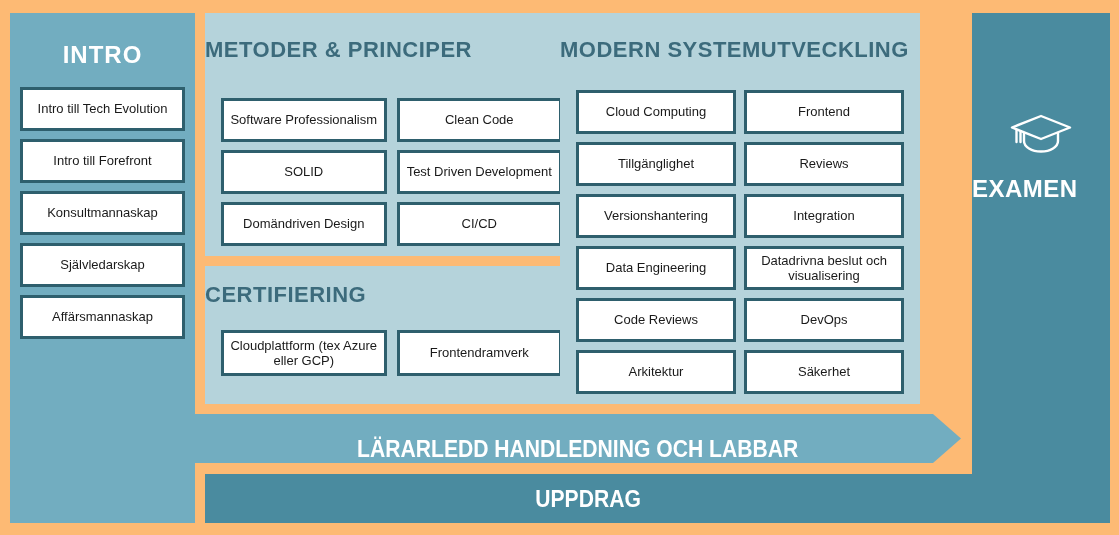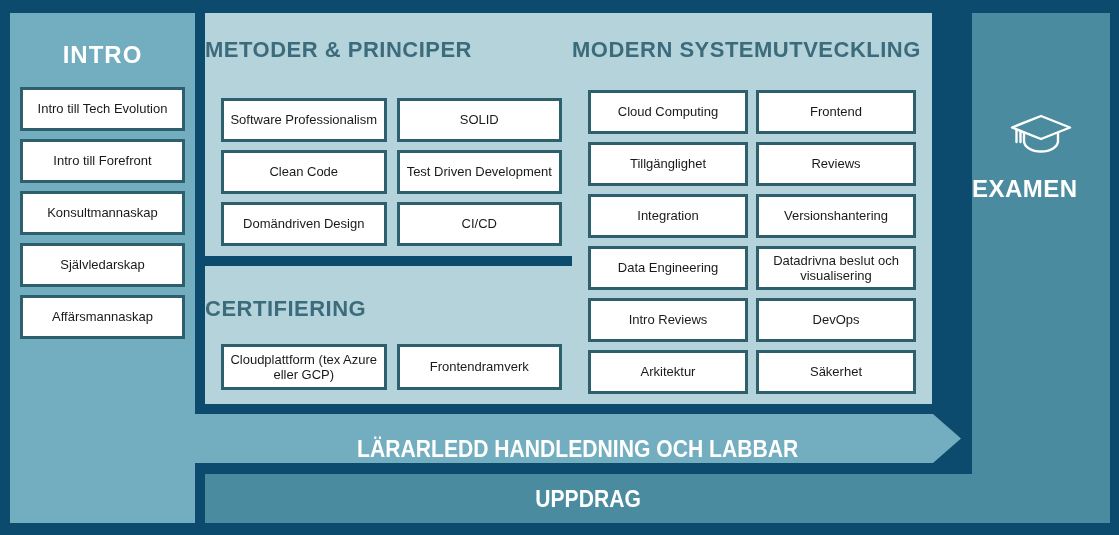--- a/index.html
+++ b/index.html
@@ -7,46 +7,46 @@
     --light-panel:#b5d3db;
     --dark-teal:#4a8b9f;
     --box-border:#2e5f6d;
     --header-text:#3c6b7c;
     --box-text:#1a1a1a;
   }
   *{margin:0;padding:0;box-sizing:border-box;}
   html,body{background:#ffffff;}
   body{font-family:"Liberation Sans","DejaVu Sans",sans-serif;}
   .canvas{
-    position:relative;width:1119px;height:535px;background:#0c4a6e;overflow:hidden;
+    position:relative;width:1119px;height:535px;background:#fdba74;overflow:hidden;
   }
   
   .intro-col{
     position:absolute;left:10px;top:13px;width:185px;height:510px;
     background:var(--medium-teal);
   }
   .panel{position:absolute;background:var(--light-panel);}
   .metoder-panel{left:205px;top:13px;width:373px;height:243px;}
   .cert-panel{left:205px;top:266px;width:373px;height:138px;}
-  .modern-panel{left:572px;top:13px;width:360px;height:391px;}
+  .modern-panel{left:560px;top:13px;width:360px;height:391px;}
   .examen-col{
     position:absolute;left:972px;top:13px;width:138px;height:510px;
     background:var(--dark-teal);text-align:center;
   }
   
   .col-title{
     margin-top:28px;text-align:center;color:#ffffff;
     font-size:24px;font-weight:bold;letter-spacing:1px;line-height:28px;
   }
   .panel-title{
     text-align:left;color:var(--header-text);
     font-size:22px;font-weight:bold;letter-spacing:0.5px;line-height:26px;
   }
   .metoder-panel .panel-title,.modern-panel .panel-title{margin-top:24px;}
-  .cert-panel .panel-title{margin-top:30px;}
+  .cert-panel .panel-title{margin-top:16px;}
   
   .vlist{
     display:flex;flex-direction:column;gap:8px;
     margin-top:18px;padding:0 10px;
   }
   .grid2{
     display:grid;grid-template-columns:1fr 1fr;
     column-gap:10px;row-gap:8px;margin-top:24px;padding:11px 16px;
   }
   .modern-panel .grid2{column-gap:8px;margin-top:16px;}
@@ -108,24 +108,24 @@
       </div>
   </div>
 
   <div class="panel metoder-panel">
     <div class="panel-title">METODER &amp; PRINCIPER</div>
     <div class="grid2">
         <div class="box">
           <span>Software Professionalism</span>
         </div>
         <div class="box">
+          <span>Clean Code</span>
+        </div>
+        <div class="box">
           <span>SOLID</span>
-        </div>
-        <div class="box">
-          <span>Clean Code</span>
         </div>
         <div class="box">
           <span>Test Driven Development</span>
         </div>
         <div class="box">
           <span>Domändriven Design</span>
         </div>
         <div class="box">
           <span>CI/CD</span>
         </div>
@@ -153,33 +153,33 @@
         <div class="box">
           <span>Frontend</span>
         </div>
         <div class="box">
           <span>Tillgänglighet</span>
         </div>
         <div class="box">
           <span>Reviews</span>
         </div>
         <div class="box">
+          <span>Versionshantering</span>
+        </div>
+        <div class="box">
           <span>Integration</span>
         </div>
         <div class="box">
-          <span>Versionshantering</span>
-        </div>
-        <div class="box">
           <span>Data Engineering</span>
         </div>
         <div class="box">
           <span>Datadrivna beslut och visualisering</span>
         </div>
         <div class="box">
-          <span>Intro Reviews</span>
+          <span>Code Reviews</span>
         </div>
         <div class="box">
           <span>DevOps</span>
         </div>
         <div class="box">
           <span>Arkitektur</span>
         </div>
         <div class="box">
           <span>Säkerhet</span>
         </div>

